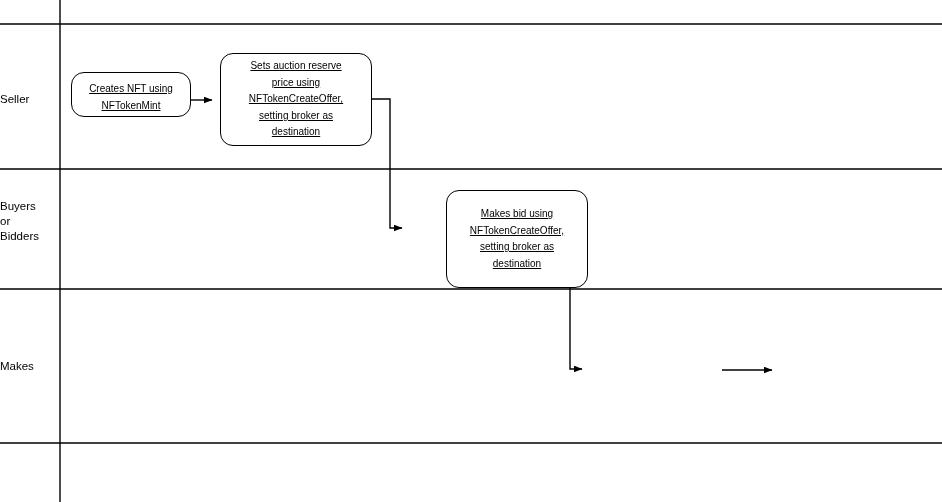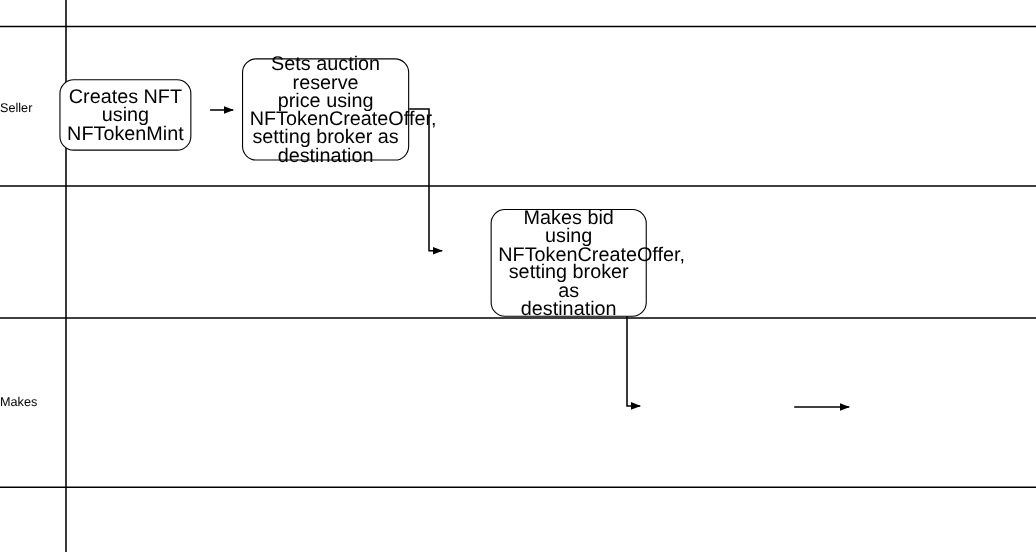--- a/index.html
+++ b/index.html
@@ -35,27 +35,28 @@
     line-height: 15px;
     font-family: "Liberation Sans", sans-serif;
   }
   .node {
     position: absolute;
     box-sizing: border-box;
     border: 1.4px solid #000000;
     border-radius: 13px;
     background: #ffffff;
     color: #000000;
-    font-size: 18px;
+    font-size: 10px;
     line-height: 16.5px;
     text-align: center;
     display: flex;
     align-items: center;
     justify-content: center;
     padding: 2px 6px;
+    text-decoration: underline;
   }
   .node .node-text {
     display: block;
     width: 100%;
     white-space: pre-line;
   }
 </style>
 </head>
 <body>
 
@@ -79,23 +80,26 @@
 
     <g fill="none" stroke="#000000" stroke-width="1.4">
       <path d="M191,100 L212,100" marker-end="url(#arrowhead)"></path>
       <path d="M372,99 L390,99 L390,228 L402,228" marker-end="url(#arrowhead)"></path>
       <path d="M552,229 L570,229 L570,369 L582,369" marker-end="url(#arrowhead)"></path>
       <path d="M722,370 L772,370" marker-end="url(#arrowhead)"></path>
     </g>
   </svg>
 
   <div class="lane-label" style="top:92px;">Seller</div>
+  <div class="lane-label" style="top:199px; white-space:pre-line;">Buyers
+or
+Bidders</div>
   <div class="lane-label" style="top:359px;">Makes</div>
 
-  <div class="node" style="left:54px; top:72px; width:120px; height:65px;">
+  <div class="node" style="left:71px; top:72px; width:120px; height:45px;align-items:flex-end;">
     <span class="node-text">Creates NFT using
 NFTokenMint</span>
   </div>
 
   <div class="node" style="left:220px; top:53px; width:152px; height:93px;">
     <span class="node-text">Sets auction reserve
 price using
 NFTokenCreateOffer,
 setting broker as
 destination</span>

